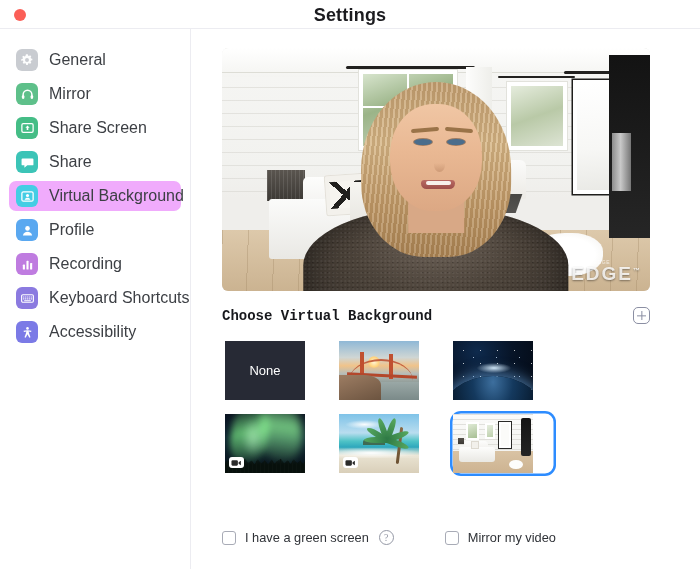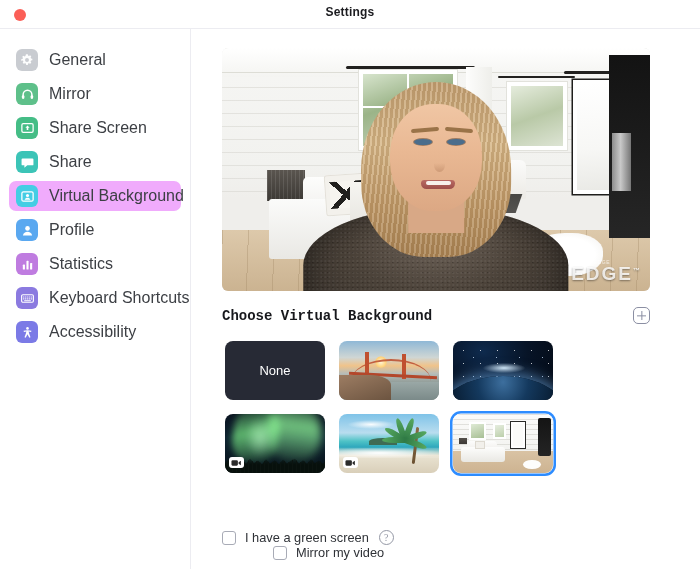--- a/index.html
+++ b/index.html
@@ -20,21 +20,21 @@
     border-bottom: 1px solid #ececf1;
   }
   .close-dot {
     position: absolute; left: 14px; top: 9px;
     width: 12px; height: 12px; border-radius: 50%;
     background: #fb5f57;
   }
   .title-text {
     position: absolute; left: 0; right: 0; top: 5px;
     text-align: center;
-    font-size: 12px; font-weight: bold; color: #1b1b1f;
+    font-size: 18px; font-weight: bold; color: #1b1b1f;
     letter-spacing: .2px;
   }
 
   
   .body-split { position: relative; height: 540px; }
 
   .sidebar {
     position: absolute; left: 0; top: 0;
     width: 191px; height: 540px;
     background: #ffffff;
@@ -223,22 +223,22 @@
   .add-btn:after { top:3px; bottom:3px; left:50%; width:1.3px; transform: translateX(-50%); }
 
   
   .thumbs {
     position: absolute; left: 30px; top: 309px;
     width: 440px;
     display: flex; flex-wrap: wrap; gap: 8px 8px;
   }
   .thumb {
     position: relative;
-    width: 100px; height: 59px;
-    border-radius: 8px;
+    width: 80px; height: 59px;
+    border-radius: 0;
     overflow: hidden;
     cursor: pointer;
     background: #ddd;
   }
   .thumb-wrap { position: relative; width: 106px; height: 65px;
     border-radius: 11px; padding: 3px; }
   .thumb-wrap.selected { box-shadow: inset 0 0 0 2.5px #2d8cff; }
 
   .thumb.none {
     background: #272a35;
@@ -329,21 +329,21 @@
 
   .thumb-vidbadge {
     position: absolute; left: 4px; bottom: 5px;
     width: 15px; height: 11px; border-radius: 3px; background: #ffffff;
     display:flex; align-items:center; justify-content:center;
   }
 
   
   .footer {
     position: absolute; left: 30px; top: 501px; width: 440px;
-    display: flex; align-items: flex-start; flex-direction: column;
+    display: flex; align-items: flex-end;
   }
   .chk-row { display:flex; align-items:center; }
   .chk-box {
     width: 14px; height: 14px; border-radius: 3px;
     border: 1.3px solid #a8abb6; background:#fff; cursor:pointer;
     flex: 0 0 14px;
   }
   .chk-label { margin-left: 9px; font-size: 12.8px; color:#2f3237; white-space:nowrap; }
   .help-icon {
     margin-left: 10px; width: 15px; height: 15px; border-radius:50%;
@@ -423,21 +423,21 @@
           <div class="nav-label">Profile</div>
         </div>
         <div class="nav-item">
           <div class="nav-icon" style="background: rgb(191, 124, 224);">
             <svg width="15" height="15" viewBox="0 0 24 24">
               <rect x="4.5" y="12" width="3.4" height="8" rx="1" fill="#ffffff"></rect>
               <rect x="10.3" y="6" width="3.4" height="14" rx="1" fill="#ffffff"></rect>
               <rect x="16.1" y="9.5" width="3.4" height="10.5" rx="1" fill="#ffffff"></rect>
             </svg>
           </div>
-          <div class="nav-label">Statistics</div>
+          <div class="nav-label">Recording</div>
         </div>
         <div class="nav-item">
           <div class="nav-icon" style="background: rgb(139, 122, 224);">
             <svg width="15" height="15" viewBox="0 0 24 24">
               <rect x="2.6" y="6" width="18.8" height="12" rx="2" fill="none" stroke="#ffffff" stroke-width="1.8"></rect>
               <g fill="#ffffff">
                 <rect x="5" y="8.6" width="2" height="1.8" rx=".4"></rect>
                 <rect x="8.2" y="8.6" width="2" height="1.8" rx=".4"></rect>
                 <rect x="11.4" y="8.6" width="2" height="1.8" rx=".4"></rect>
                 <rect x="14.6" y="8.6" width="2" height="1.8" rx=".4"></rect>

